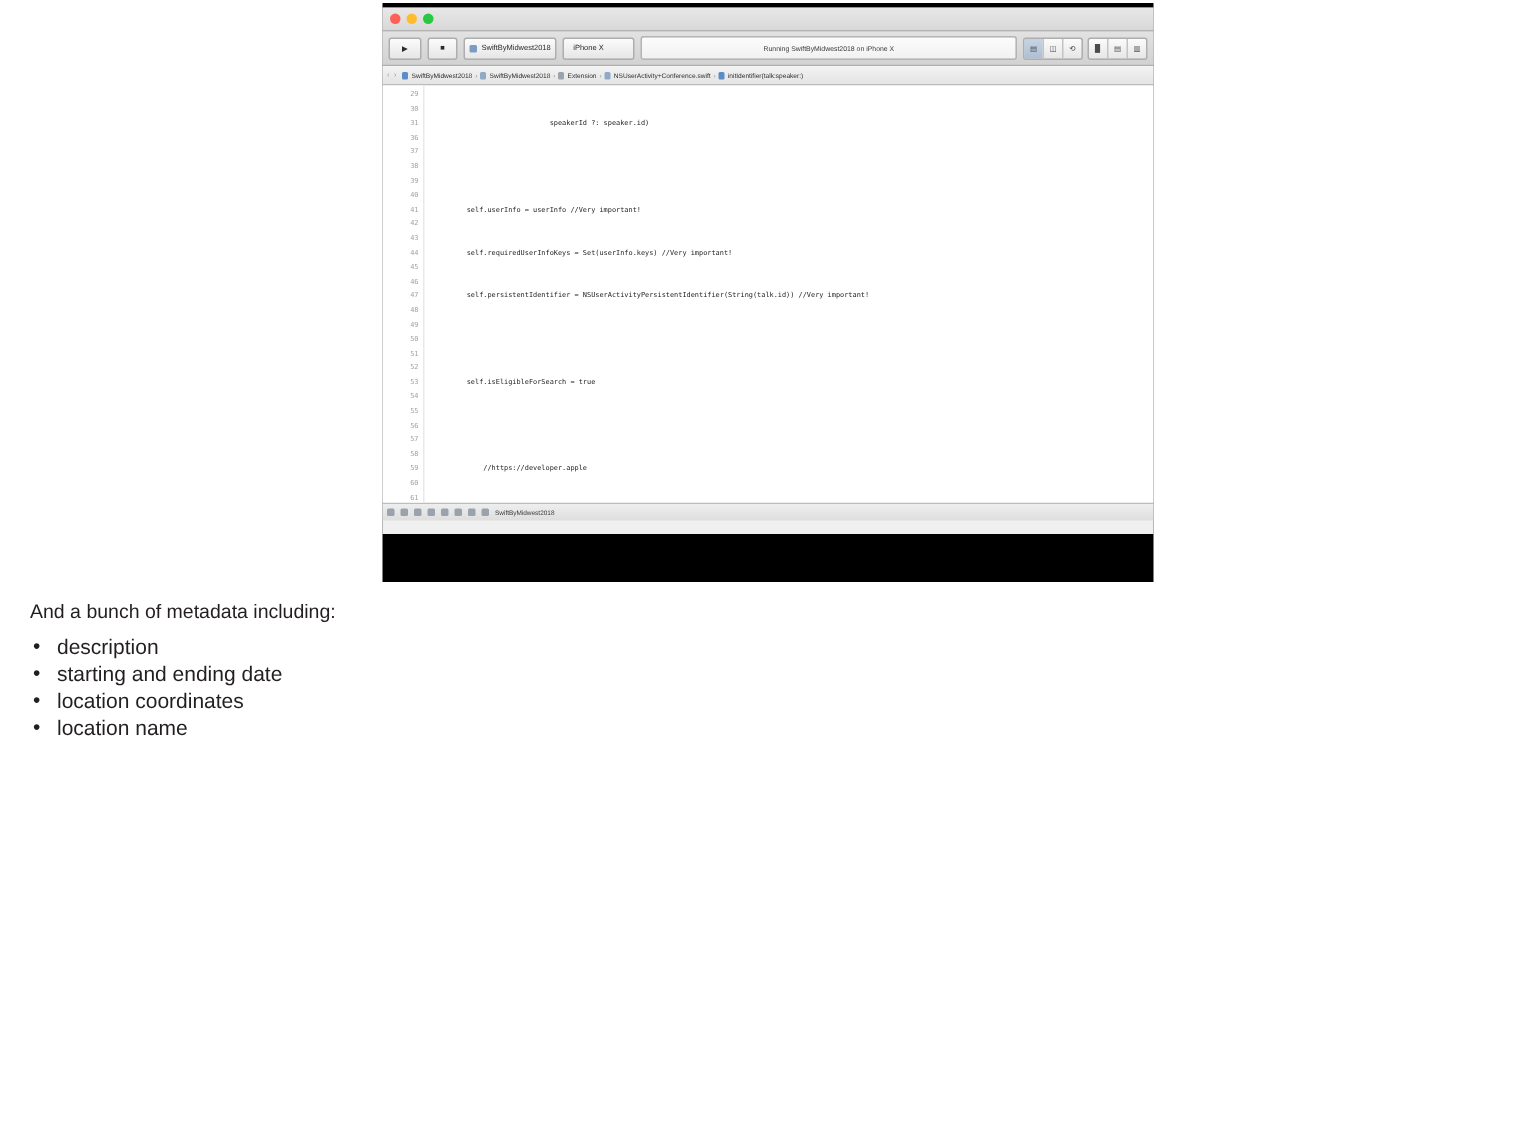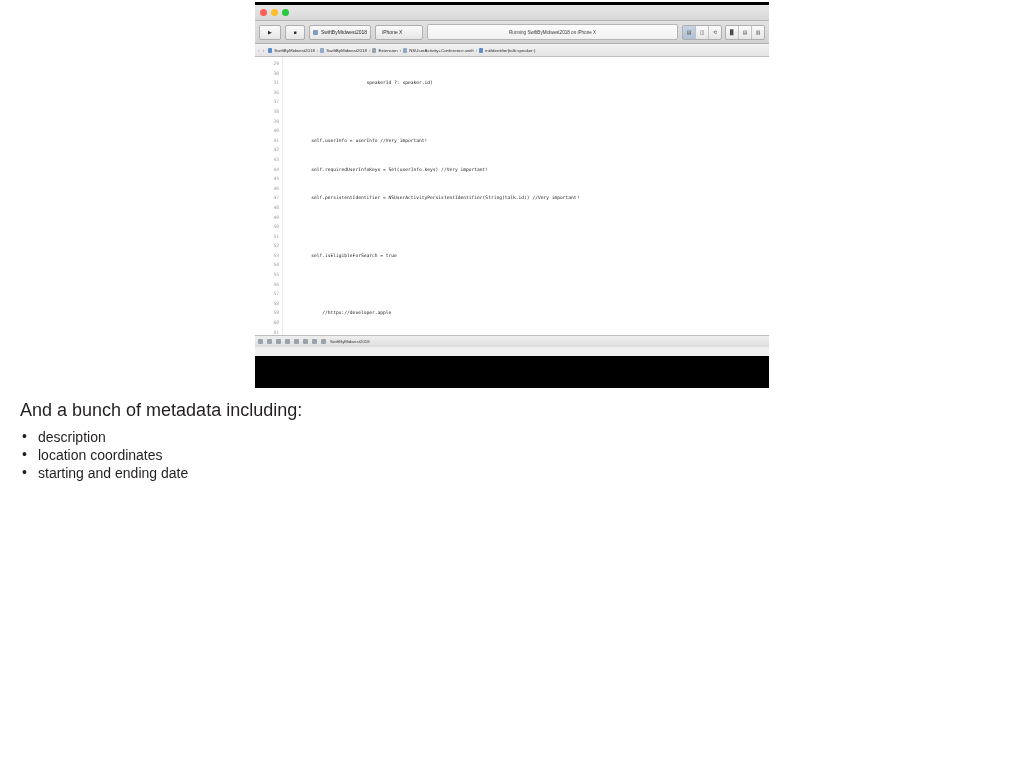--- a/index.html
+++ b/index.html
@@ -188,21 +188,21 @@
 
   
   .caption {
     position: absolute;
     left: 20px;
     top: 400px;
     width: 420px;
     color: #231f20;
   }
   .caption .lead {
-    font-size: 18px;
+    font-size: 13px;
     margin: 0 0 7px 0;
   }
   .caption ul {
     list-style: none;
     margin: 0;
     padding: 0;
   }
   .caption li {
     font-size: 14px;
     line-height: 18px;
@@ -376,16 +376,17 @@
       <span>SwiftByMidwest2018</span>
     </div>
 
   </div>
 </div>
 
 <div class="caption">
   <p class="lead">And a bunch of metadata including:</p>
   <ul>
     <li>description</li>
+    <li>starting and ending date</li>
     <li>location coordinates</li>
-    <li>starting and ending date</li>
+    <li>location name</li>
   </ul>
 </div>
 
 </body></html>

